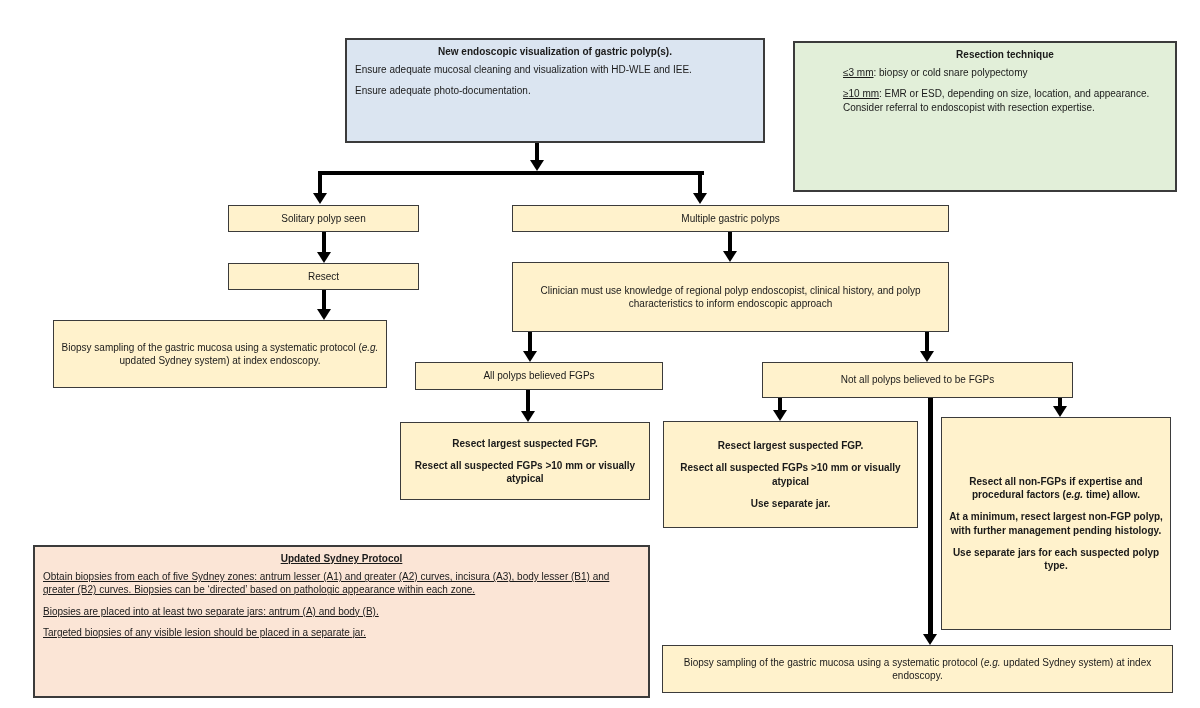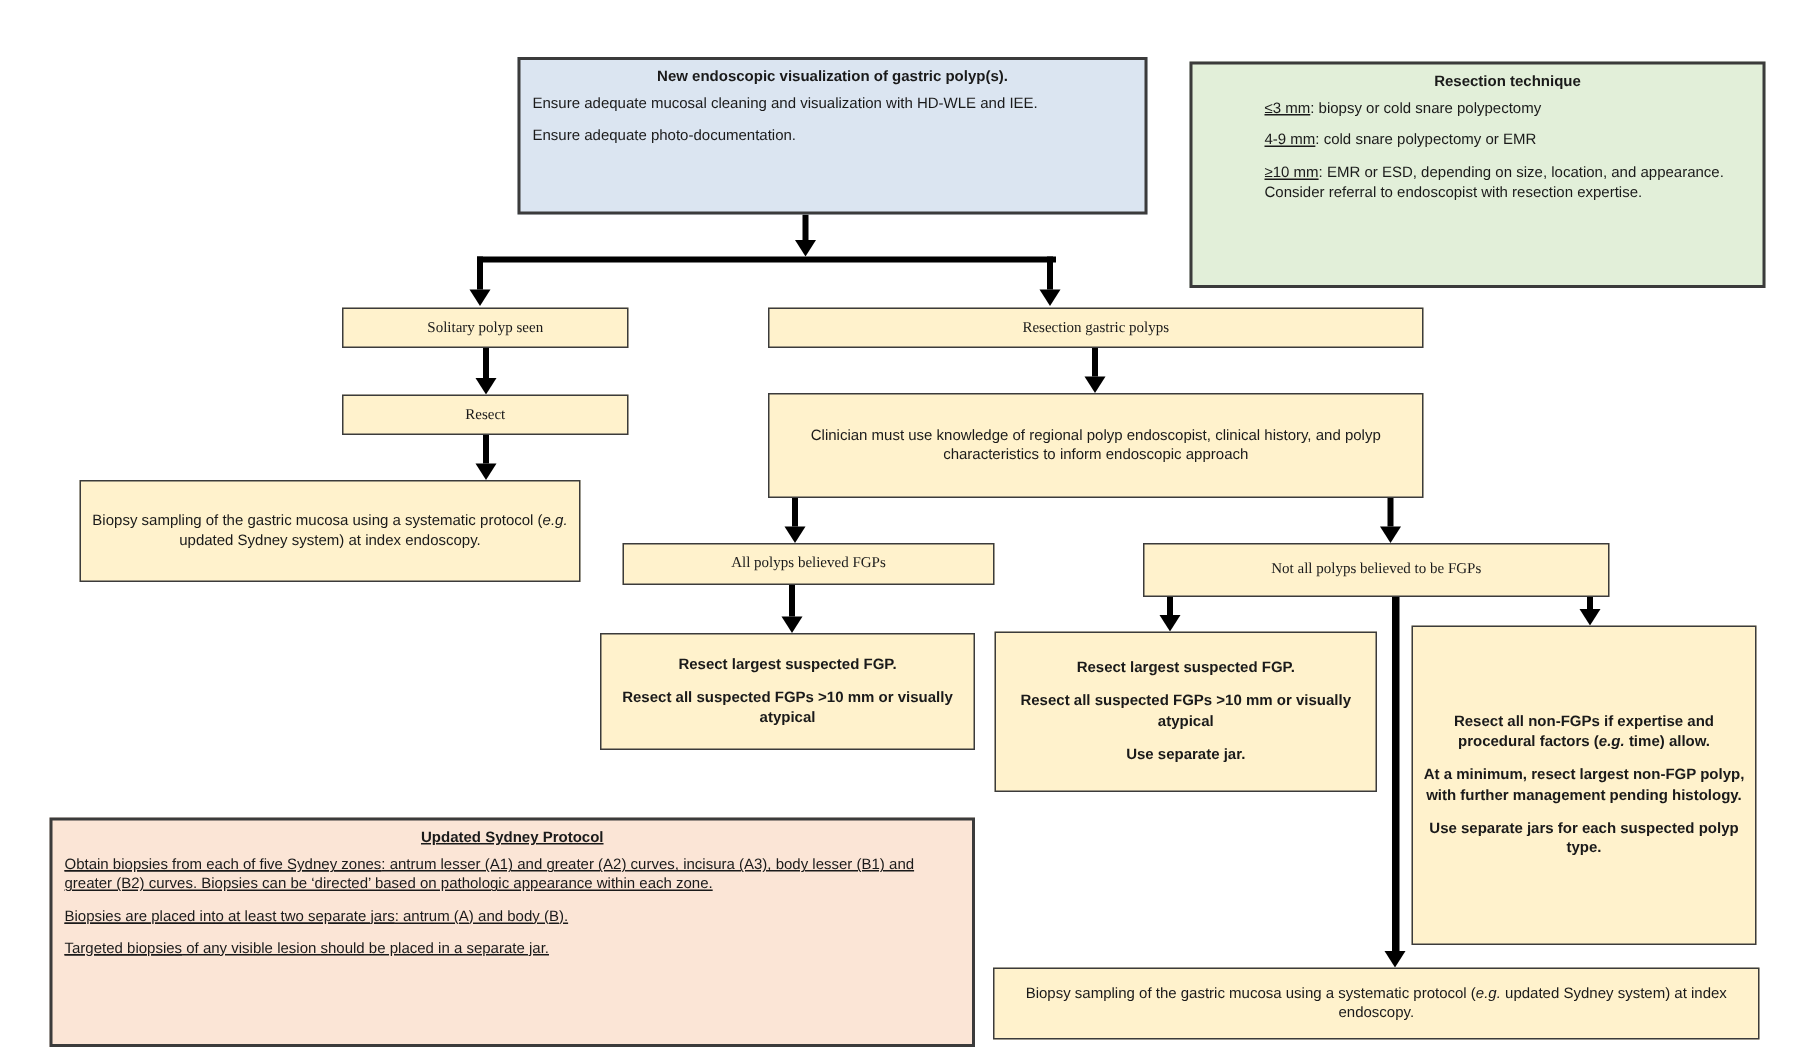--- a/index.html
+++ b/index.html
@@ -32,21 +32,20 @@
     margin: 1px 0 5px 0;
   }
   .para { margin: 0 0 8px 0; }
   .para:last-child { margin-bottom: 0; }
   .label-box {
     display: flex;
     align-items: center;
     justify-content: center;
     text-align: center;
     padding: 2px 16px;
-    font-family: Liberation Serif, serif;
   }
   .multi-box {
     display: flex;
     flex-direction: column;
     align-items: center;
     justify-content: center;
     text-align: center;
     padding: 4px 6px;
   }
   .multi-box .para { margin: 0 0 9px 0; font-weight: bold; }
@@ -107,38 +106,37 @@
 
   <div class="node big-box blue" style="left:345px; top:38px; width:420px; height:105px;">
     <div class="box-title">New endoscopic visualization of gastric polyp(s).</div>
     <div class="para">Ensure adequate mucosal cleaning and visualization with HD-WLE and IEE.</div>
     <div class="para">Ensure adequate photo-documentation.</div>
   </div>
 
   <div class="node big-box green" style="left:793px; top:41px; width:384px; height:151px;">
     <div class="box-title">Resection technique</div>
     <div class="para"><span class="u">≤3 mm</span><span>: biopsy or cold snare polypectomy</span></div>
-    <div class="para"><span class="u">4-9 mm</span><span>: cold snare polypectomy or EMR</span></div>
     <div class="para"><span class="u">≥10 mm</span><span>: EMR or ESD, depending on size, location, and appearance. Consider referral to endoscopist with resection expertise.</span></div>
   </div>
 
   <div class="node yellow label-box" style="left:228px; top:205px; width:191px; height:27px;">
     <span>Solitary polyp seen</span>
   </div>
 
   <div class="node yellow label-box" style="left:228px; top:263px; width:191px; height:27px;">
     <span>Resect</span>
   </div>
 
   <div class="node yellow multi-box" style="left:53px; top:320px; width:334px; height:68px;">
     <div><span>Biopsy sampling of the gastric mucosa using a systematic protocol (</span><span class="it">e.g.</span><span> updated Sydney system) at index endoscopy.</span></div>
   </div>
 
   <div class="node yellow label-box" style="left:512px; top:205px; width:437px; height:27px;">
-    <span>Resection gastric polyps</span>
+    <span>Multiple gastric polyps</span>
   </div>
 
   <div class="node yellow multi-box" style="left:512px; top:262px; width:437px; height:70px;">
     <div>Clinician must use knowledge of regional polyp endoscopist, clinical history, and polyp characteristics to inform endoscopic approach</div>
   </div>
 
   <div class="node yellow label-box" style="left:415px; top:362px; width:248px; height:28px;">
     <span>All polyps believed FGPs</span>
   </div>
 

